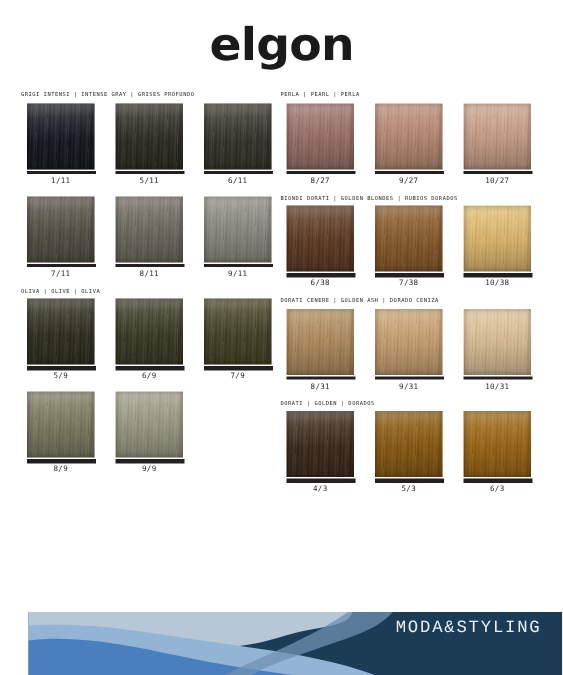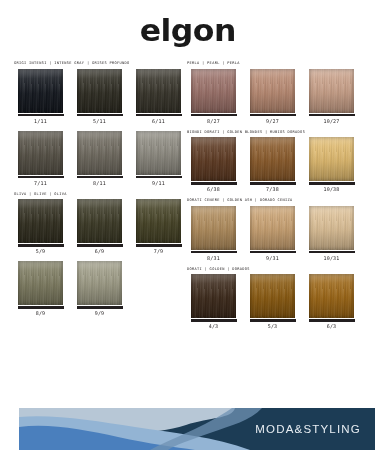--- a/index.html
+++ b/index.html
@@ -145,23 +145,23 @@
     overflow: hidden;
   }
   .footer-banner svg {
     display: block;
     width: 375px;
     height: 45px;
   }
   .footer-text {
     position: absolute;
     right: 14px;
-    top: 18px;
+    top: 7px;
     text-align: right;
-    font-family: Liberation Sans, sans-serif;
+    font-family: Liberation Mono, monospace;
   }
   .footer-title {
     font-size: 11.5px;
     letter-spacing: 1.2px;
     color: #e8eef3;
     line-height: 1.15;
   }
   .footer-sub {
     font-size: 8.5px;
     letter-spacing: 1.3px;

